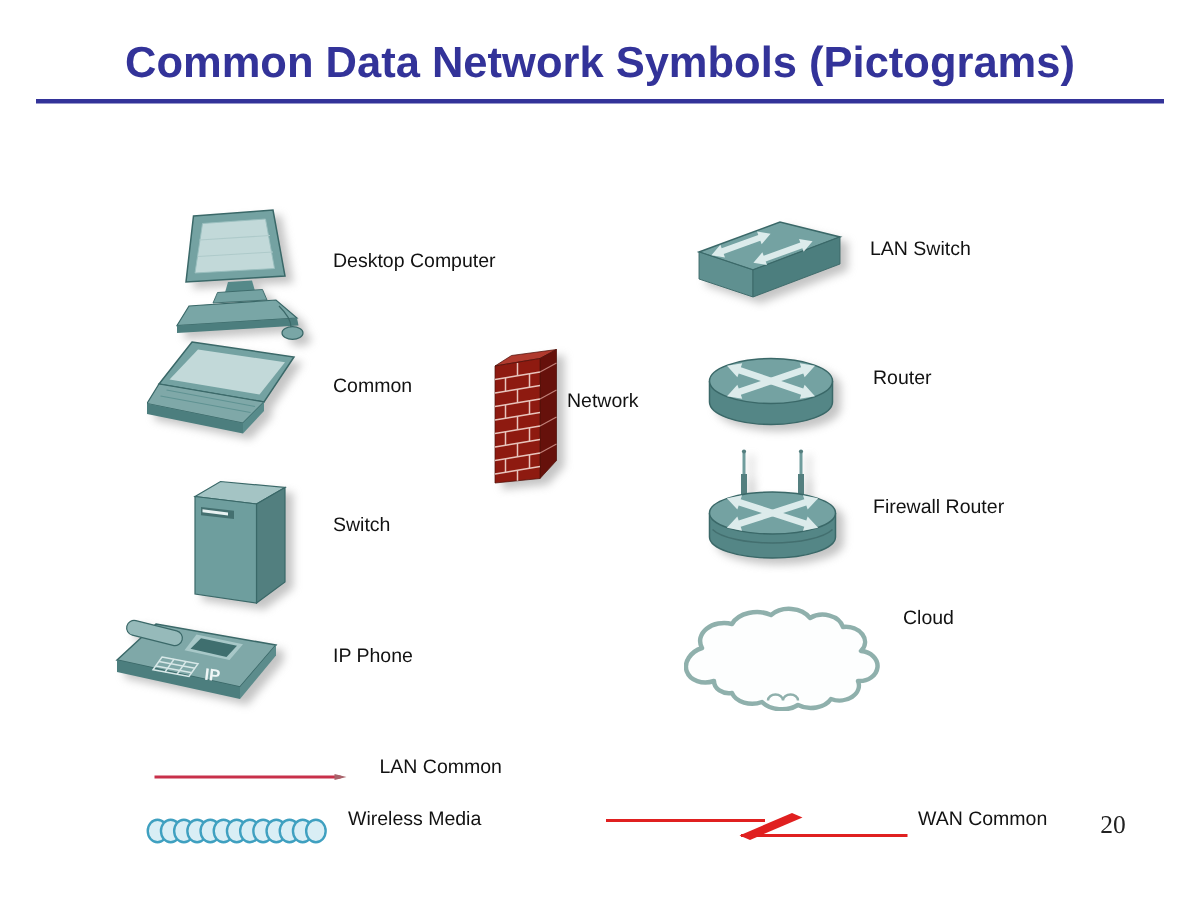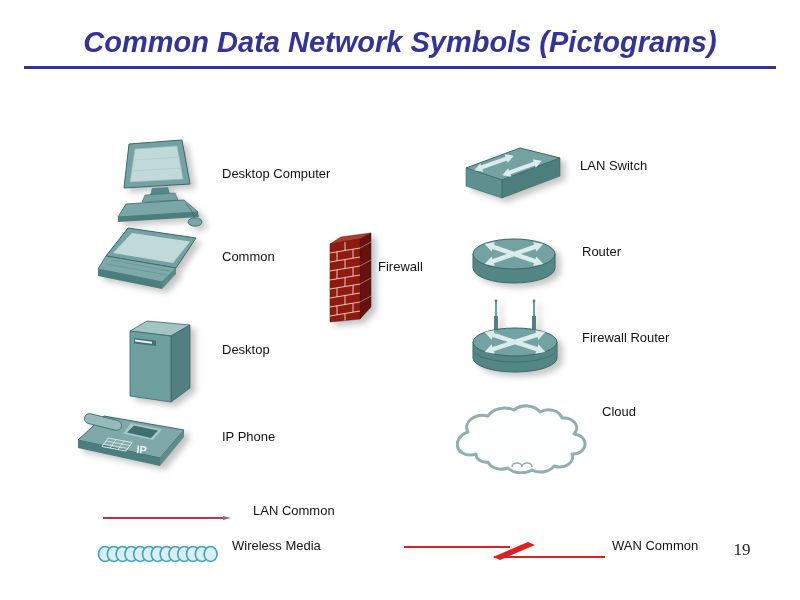--- a/index.html
+++ b/index.html
@@ -1,19 +1,19 @@
 <!DOCTYPE html>
 <html><head>
 <meta charset="utf-8">
 <style>
   html,body{margin:0;padding:0;background:#fff;}
   .slide{position:relative;width:800px;height:600px;background:#ffffff;overflow:hidden;
          font-family:"Liberation Sans", sans-serif;}
   .title{position:absolute;left:0;top:26px;width:800px;text-align:center;
-         font-size:29px;font-weight:bold;font-style:italic;color:#333399;letter-spacing:0px;}
+         font-size:29px;font-weight:bold;color:#333399;letter-spacing:0px;}
   .title-rule{position:absolute;left:24px;top:66px;width:752px;height:3px;background:#333399;}
   .sym{position:absolute;margin:0;padding:0;}
   .lbl{position:absolute;font-size:13px;color:#121212;white-space:nowrap;}
   .shadow{filter:drop-shadow(5px 4px 3px rgba(125,125,125,0.45));}
   .page-num{position:absolute;left:722px;top:540px;width:40px;text-align:center;
             font-family:"Liberation Serif", serif;font-size:17px;color:#222;}
   svg{display:block;}
 </style>
 </head>
 <body>
@@ -54,21 +54,21 @@
 
   <figure class="sym" style="left:116px;top:316px">
     <svg class="shadow" width="85" height="88" viewBox="0 0 85 88">
       <polygon points="14,15 31,5 74,9 55,20" fill="#A4C4C4" stroke="#3A6868" stroke-width="0.8"></polygon>
       <polygon points="55,20 74,9 74,72 55,86" fill="#527F7F" stroke="#3A6868" stroke-width="0.8"></polygon>
       <polygon points="14,15 55,20 55,86 14,80" fill="#6E9E9E" stroke="#3A6868" stroke-width="0.8"></polygon>
       <polygon points="18,22 40,24.5 40,30 18,27.5" fill="#447070"></polygon>
       <polygon points="19,23.5 36,25.7 36,27.7 19,25.5" fill="#E8F2F2"></polygon>
     </svg>
   </figure>
-  <span class="lbl" style="left:222px;top:342px">Desktop</span>
+  <span class="lbl" style="left:222px;top:342px">Switch</span>
 
   <figure class="sym" style="left:76px;top:408px">
     <svg class="shadow" width="118" height="64" viewBox="0 0 118 64">
       <polygon points="28,8 108,22 84,50 2,32" fill="#7FA8A8" stroke="#3A6868" stroke-width="1"></polygon>
       <polygon points="2,32 84,50 84,58 2,40" fill="#4C7E7E"></polygon>
       <polygon points="84,50 108,22 108,29 84,58" fill="#5C8C8C"></polygon>
       <polygon points="55,15 86,21.5 77,32 47,25.5" fill="#A8C8C8"></polygon>
       <polygon points="58,17.5 82,22.5 75,30 51,24.5" fill="#3F6F6F"></polygon>
       <rect x="8" y="9" width="38" height="10" rx="5" transform="rotate(14 27 14)" fill="#96BABA" stroke="#3A6868" stroke-width="0.8"></rect>
       <polygon points="32,30 56,34.5 50,43 26,38.5" fill="none" stroke="#D8E8E8" stroke-width="1"></polygon>
@@ -110,21 +110,21 @@
         <line x1="21" y1="85.5" x2="21" y2="92.5"></line>
       </g>
       <g stroke="#C08078" stroke-width="0.8">
         <line x1="36" y1="20" x2="47" y2="14"></line>
           <line x1="36" y1="38" x2="47" y2="32"></line>
         <line x1="36" y1="56" x2="47" y2="50"></line>
           <line x1="36" y1="74" x2="47" y2="68"></line>
       </g>
     </svg>
   </figure>
-  <span class="lbl" style="left:378px;top:259px">Firewall</span>
+  <span class="lbl" style="left:378px;top:259px">Network</span>
 
   <figure class="sym" style="left:460px;top:142px">
     <svg class="shadow" width="104" height="64" viewBox="0 0 104 64">
       <polygon points="6,26 60,6 100,16 42,38" fill="#74A2A2" stroke="#3A6868" stroke-width="1"></polygon>
       <polygon points="6,26 42,38 42,56 6,44" fill="#5F9090" stroke="#3A6868" stroke-width="0.6"></polygon>
       <polygon points="42,38 100,16 100,34 42,56" fill="#4C7E7E" stroke="#3A6868" stroke-width="0.6"></polygon>
       <g fill="#DCEBEB">
         <g transform="translate(34,21) rotate(-20)">
           <polygon points="-21,0 -13,-4.5 -13,-2 13,-2 13,-4.5 21,0 13,4.5 13,2 -13,2 -13,4.5"></polygon>
         </g>
@@ -226,15 +226,15 @@
 
   <figure class="sym" style="left:402px;top:541px">
     <svg width="205" height="22" viewBox="0 0 205 22">
       <line x1="2" y1="6" x2="108" y2="6" stroke="#E02020" stroke-width="2"></line>
       <line x1="92" y1="16" x2="203" y2="16" stroke="#E02020" stroke-width="2"></line>
       <polygon points="126,1 133,4 98,19 91,16" fill="#E02020"></polygon>
     </svg>
   </figure>
   <span class="lbl" style="left:612px;top:538px">WAN Common</span>
 
-  <div class="page-num">19</div>
+  <div class="page-num">20</div>
 
 </div>
 
 </body></html>

